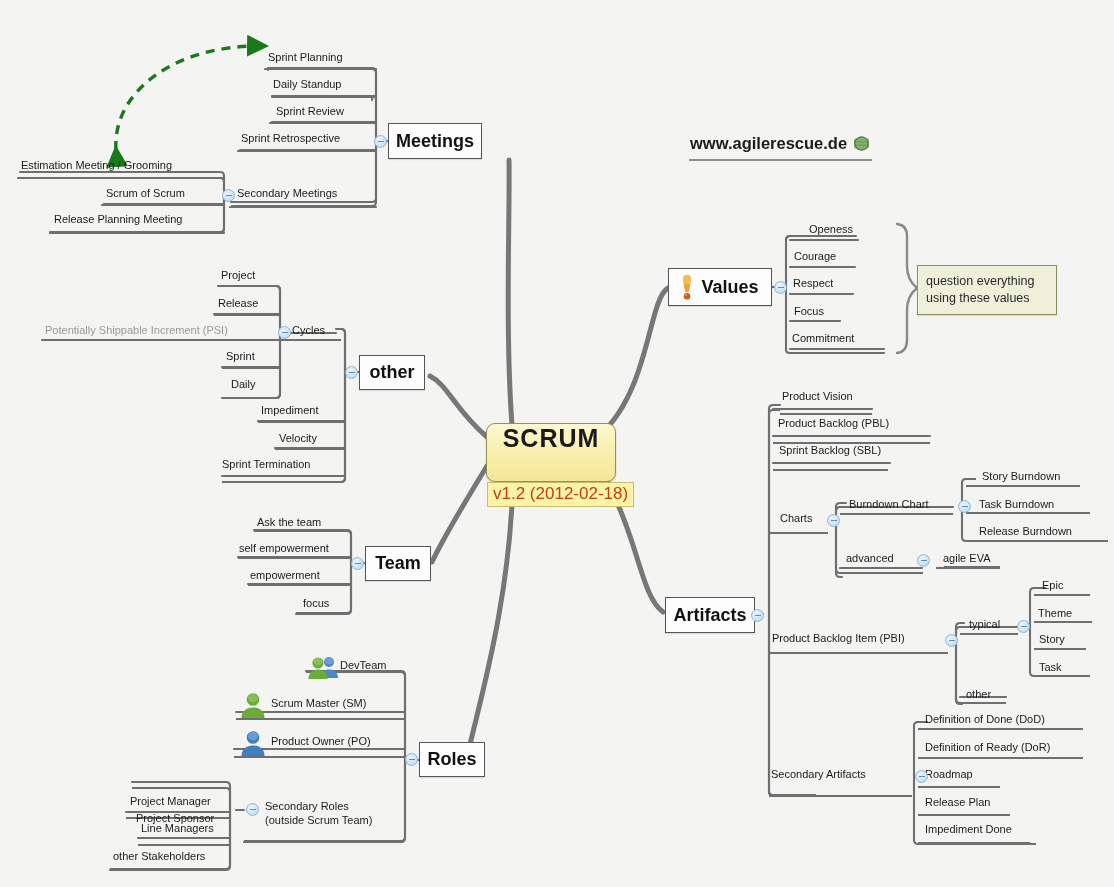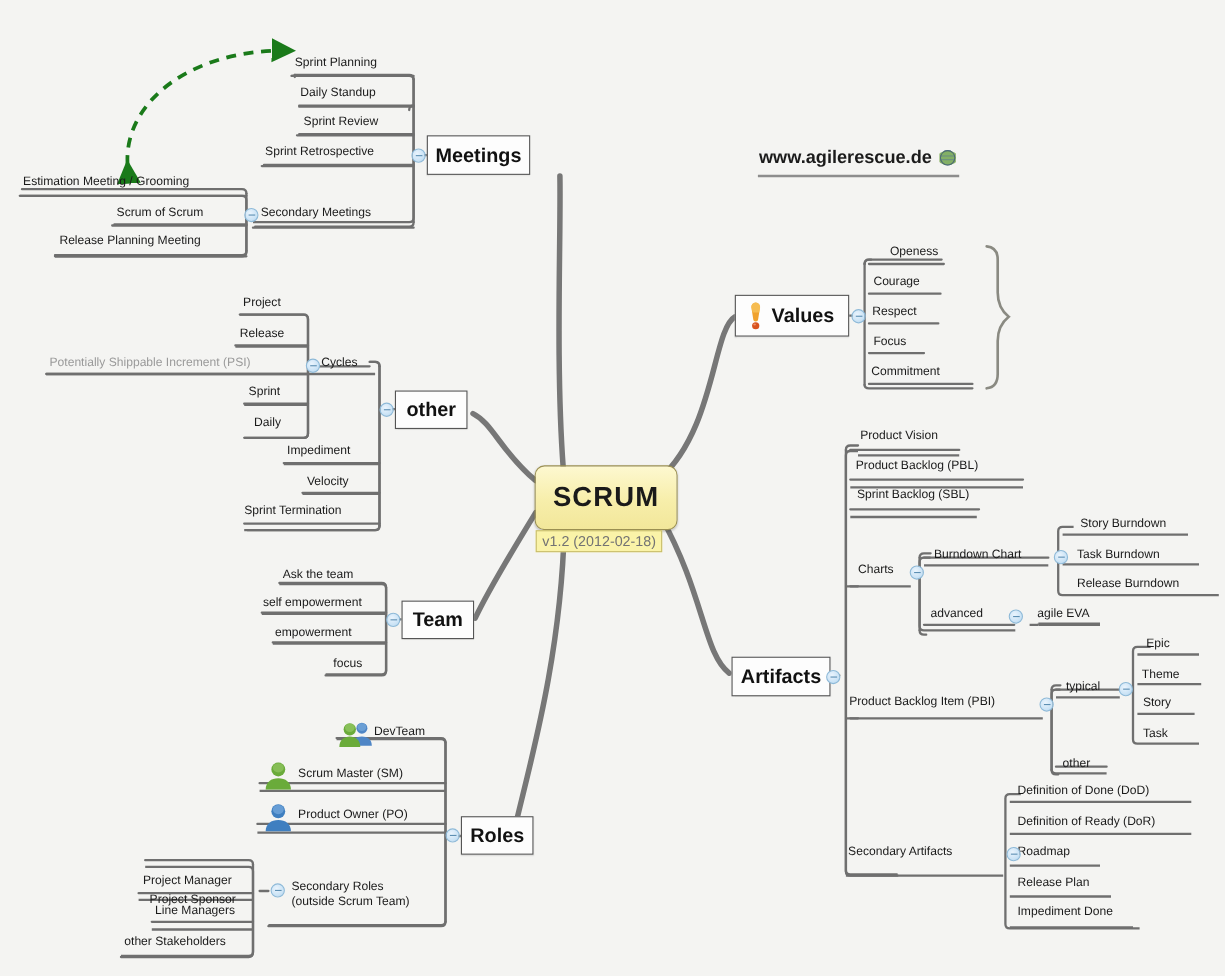--- a/index.html
+++ b/index.html
@@ -42,29 +42,29 @@
   }
   .boxnode .ico{margin-right:8px;display:inline-flex;align-items:center;}
 
   
   #root-node{
     position:absolute;
     left:486px;top:423px;width:128px;height:57px;
     border:1.6px solid #9a8f52;
     border-radius:9px;
     background:linear-gradient(180deg,#fdf8d0 0%,#f7eeaa 55%,#f2e79a 100%);
-    display:flex;align-items:center;justify-content:center;
+    display:flex;justify-content:center;
     font-size:25px;font-weight:bold;letter-spacing:1px;color:#1a1a1a;
     box-shadow:0 1px 2px rgba(0,0,0,.18);
     z-index:6;
   }
   #root-version{
     position:absolute;left:487px;top:482px;
     background:#faf3a8;border:1px solid #c8bd6b;
-    font-size:13px;color:#737373;padding:1px 5px 2px 5px;
+    font-size:17px;color:#c2410c;padding:1px 5px 2px 5px;
     z-index:7;white-space:nowrap;
   }
 
   
   #site-label{
     position:absolute;left:690px;top:134px;
     font-size:16.5px;font-weight:bold;color:#1b1b1b;white-space:nowrap;
     display:flex;align-items:center;gap:7px;
   }
 
@@ -370,20 +370,24 @@
     <span>Values</span>
   </div>
   <div class="toggle" style="left:774px;top:281px;"></div>
 
   <div class="node" style="left:797px;top:223px;margin-left:12px;">Openess</div>
   <div class="node" style="left:794px;top:250px;">Courage</div>
   <div class="node" style="left:793px;top:277px;">Respect</div>
   <div class="node" style="left:794px;top:305px;">Focus</div>
   <div class="node" style="left:792px;top:332px;">Commitment</div>
 
+  <div id="callout">
+    <div>question everything</div>
+    <div>using these values</div>
+  </div>
 
   <div class="boxnode" style="left:359px;top:355px;width:66px;height:35px;">
     <span>other</span>
   </div>
   <div class="toggle" style="left:345px;top:366px;"></div>
 
   <div class="node" style="left:292px;top:324px;">Cycles</div>
   <div class="toggle" style="left:278px;top:326px;"></div>
 
   <div class="node" style="left:221px;top:269px;">Project</div>

